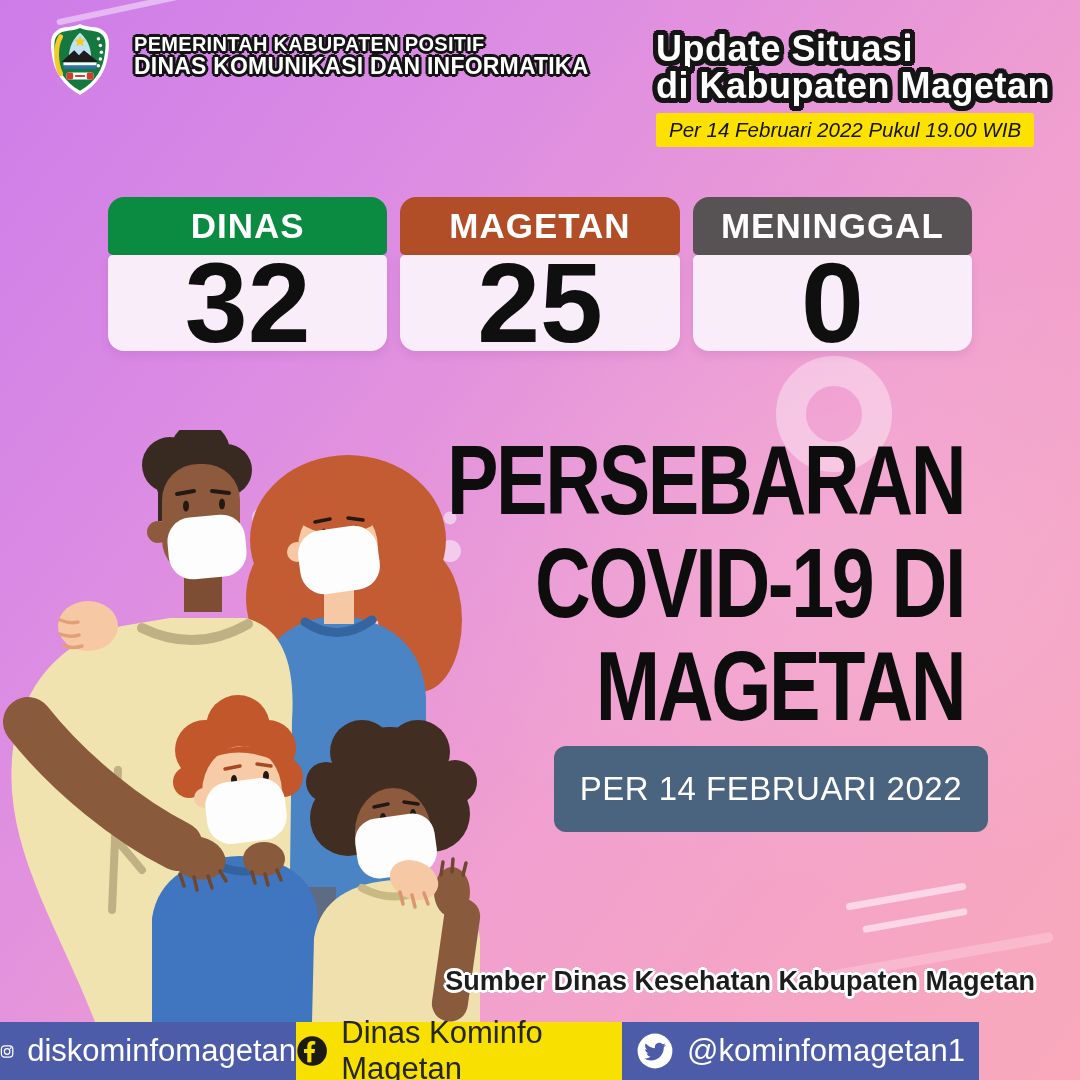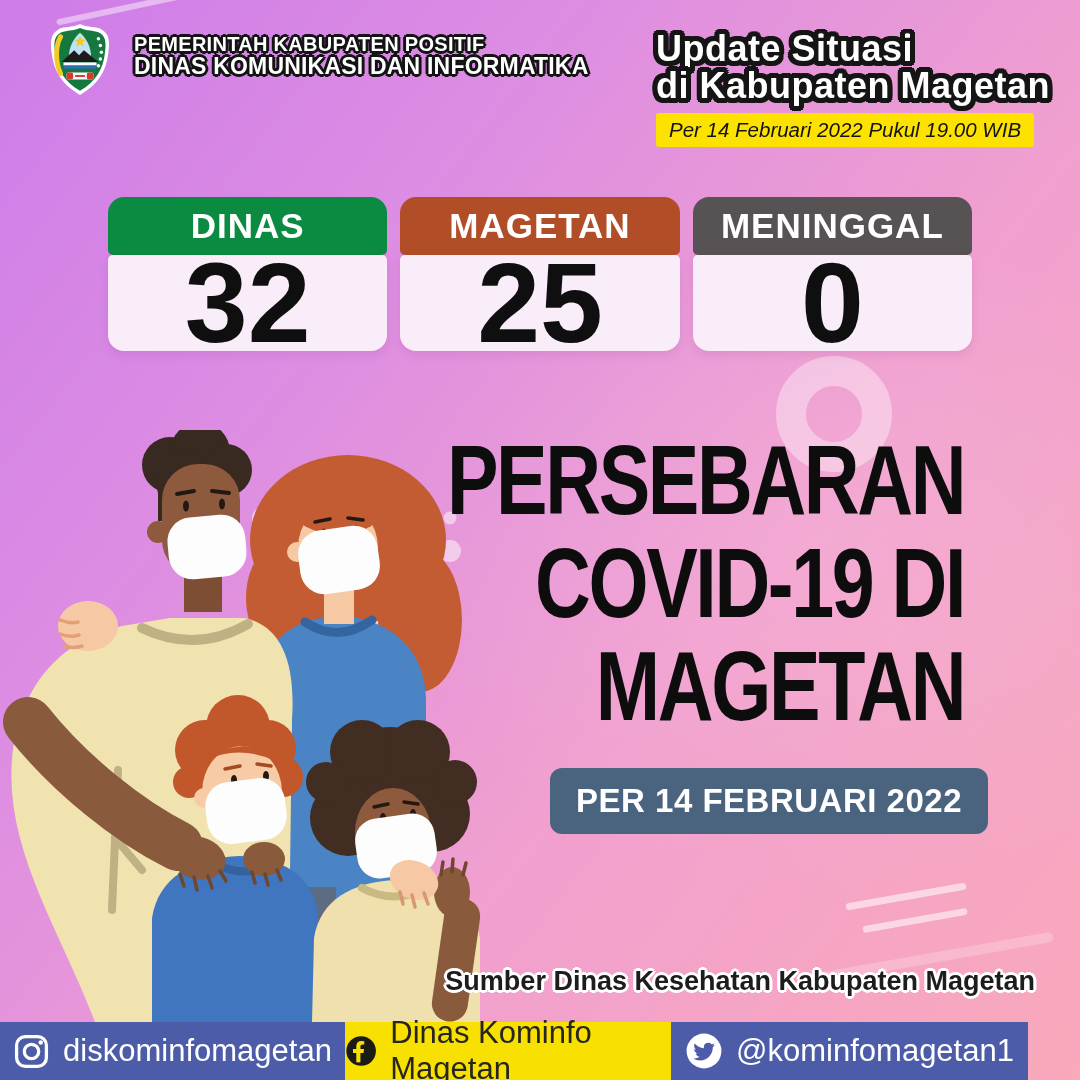--- a/index.html
+++ b/index.html
@@ -58,31 +58,31 @@
     box-shadow:0 4px 10px rgba(120,40,120,0.12);
   }
 
   
   .title-block {
     right:116px; top:428px; text-align:right; color:#0d0d0d;
     font-weight:bold; font-size:99px; line-height:103px; letter-spacing:-3px;
     transform:scaleX(0.78); transform-origin:100% 0;
   }
   .date-badge {
-    right:92px; top:768px; padding:14px 26px; border-radius:12px;
-    color:#fff; font-size:33px; font-weight:bold; letter-spacing:.5px;
+    right:92px; top:746px; padding:24px 26px; border-radius:12px;
+    color:#fff; font-size:33px; font-weight:normal; letter-spacing:.5px;
   }
 
   
   .source-line { right:45px; top:966px; font-size:27px; font-weight:bold; }
 
   
   .footer { left:0; bottom:0; width:1080px; height:58px; display:flex; }
   .footer-section { display:flex; align-items:center; justify-content:center; gap:13px; }
-  .footer-section.ig { width:345px; }
+  .footer-section.ig { width:296px; }
   .footer-section.fb { width:326px; }
   .footer-section.tw { width:357px; }
   .footer-handle { font-size:31px; }
   .footer-handle.light { color:#ffffff; }
   .footer-handle.dark { color:#26261e; }
 
   
   .ring {
     left:776px; top:356px; width:116px; height:116px; border-radius:50%;
     border:30px solid rgba(255,255,255,0.38);

